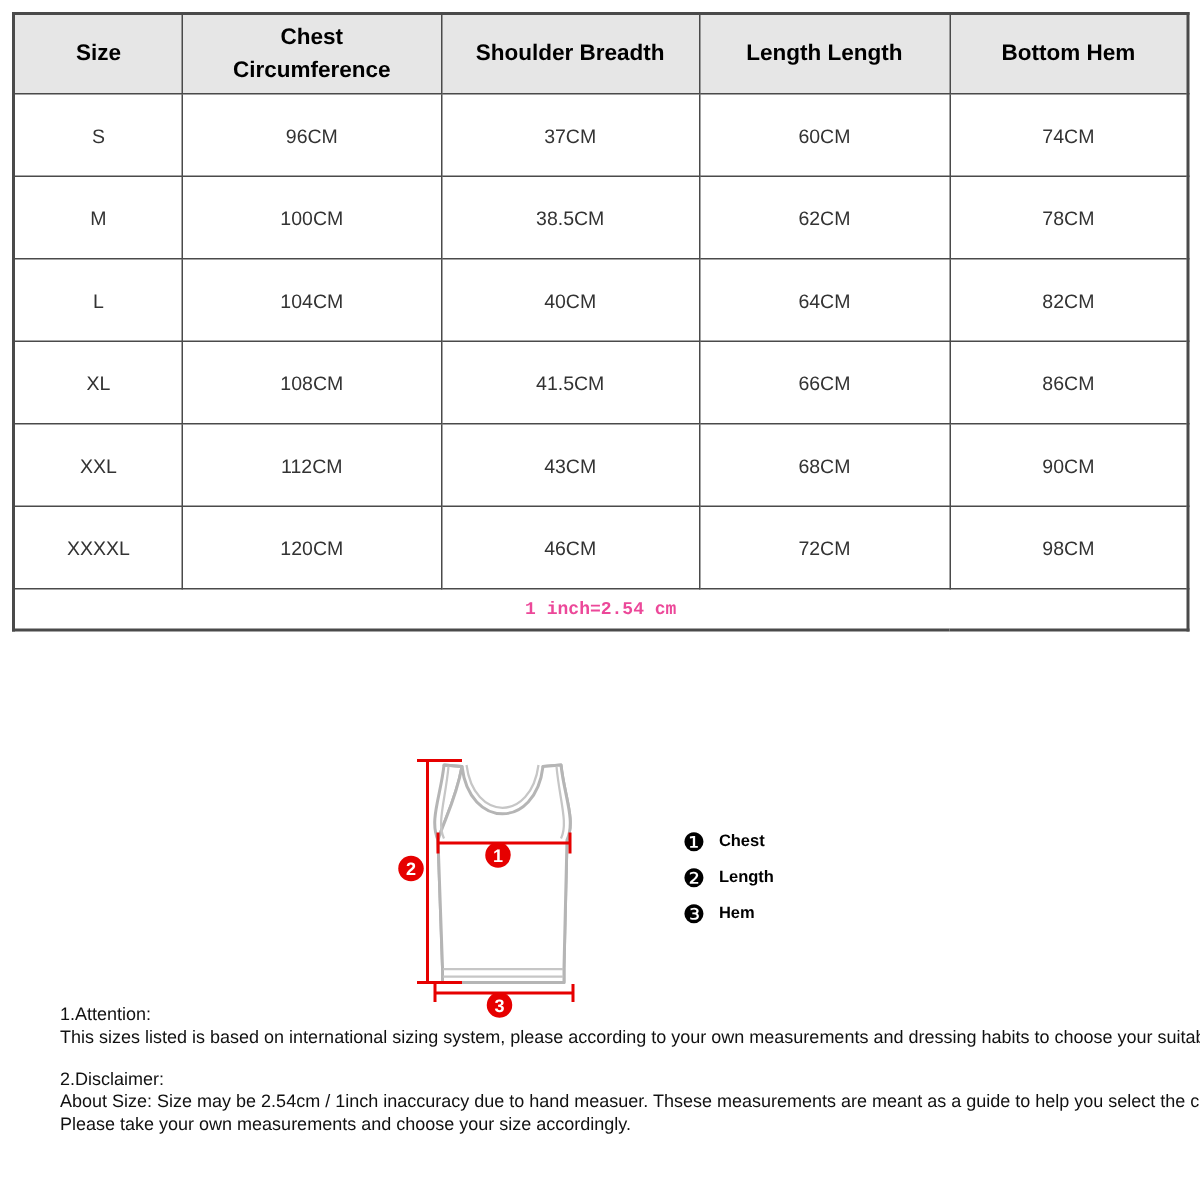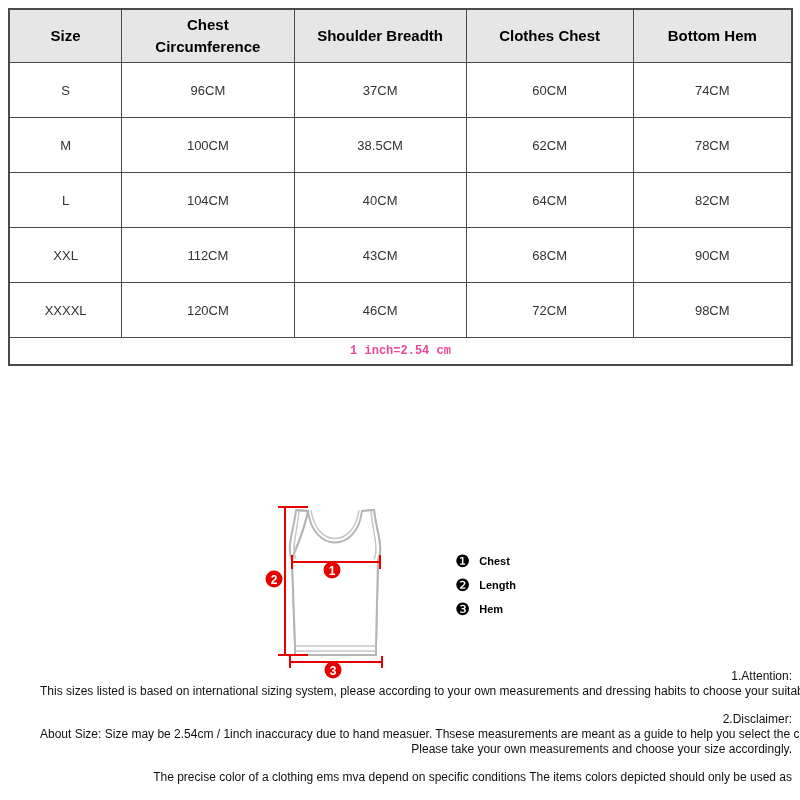--- a/index.html
+++ b/index.html
@@ -43,39 +43,39 @@
   .red-line{stroke:var(--measure-red);stroke-width:2;fill:none;}
   .red-dot{fill:var(--measure-red);}
   .marker-num{fill:#ffffff;font-family:"Liberation Sans",sans-serif;font-size:12px;font-weight:bold;text-anchor:middle;}
   .legend{position:absolute;left:455px;top:549px;}
   .legend-item{display:flex;align-items:center;height:24px;color:#000;}
   .legend-num{font-size:17px;margin-right:9px;line-height:1;}
   .legend-label{font-size:11px;font-weight:bold;}
   
   .notes{position:absolute;left:40px;top:669px;width:752px;color:#111;}
   .note{margin-bottom:13px;}
-  .note-title,.note-line{font-size:12px;line-height:15px;white-space:nowrap;text-align:right;}
+  .note-title,.note-line{font-size:12px;line-height:15px;white-space:nowrap;}
 </style>
 </head>
 <body>
 
 <table class="size-table">
   <colgroup>
     <col style="width:14.4%">
       <col style="width:22%">
       <col style="width:22%">
     <col style="width:21.3%">
       <col style="width:20.3%">
   </colgroup>
   <thead>
     <tr>
         <th>Size</th>
         <th>Chest Circumference</th>
         <th>Shoulder Breadth</th>
-        <th>Clothes Chest</th>
+        <th>Length Length</th>
         <th>Bottom Hem</th>
       </tr>
   </thead>
   <tbody class="rows">
       <tr>
         <td>S</td>
         <td>96CM</td>
         <td>37CM</td>
         <td>60CM</td>
         <td>74CM</td>
@@ -86,20 +86,27 @@
         <td>38.5CM</td>
         <td>62CM</td>
         <td>78CM</td>
       </tr>
       <tr>
         <td>L</td>
         <td>104CM</td>
         <td>40CM</td>
         <td>64CM</td>
         <td>82CM</td>
+      </tr>
+      <tr>
+        <td>XL</td>
+        <td>108CM</td>
+        <td>41.5CM</td>
+        <td>66CM</td>
+        <td>86CM</td>
       </tr>
       <tr>
         <td>XXL</td>
         <td>112CM</td>
         <td>43CM</td>
         <td>68CM</td>
         <td>90CM</td>
       </tr>
       <tr>
         <td>XXXXL</td>
@@ -167,15 +174,14 @@
     <div class="note">
       <div class="note-title">1.Attention:</div>
       <div class="note-line">This sizes listed is based on international sizing system, please according to your own measurements and dressing habits to choose your suitable size.</div>
     </div>
     <div class="note">
       <div class="note-title">2.Disclaimer:</div>
       <div class="note-line">About Size: Size may be 2.54cm / 1inch inaccuracy due to hand measuer. Thsese measurements are meant as a guide to help you select the correct size.</div>
       <div class="note-line">Please take your own measurements and choose your size accordingly.</div>
     </div>
     <div class="note">
-      <div class="note-line">The precise color of a clothing ems mva depend on specific conditions The items colors depicted should only be used as</div>
     </div>
   </div>
 
 </body></html>

